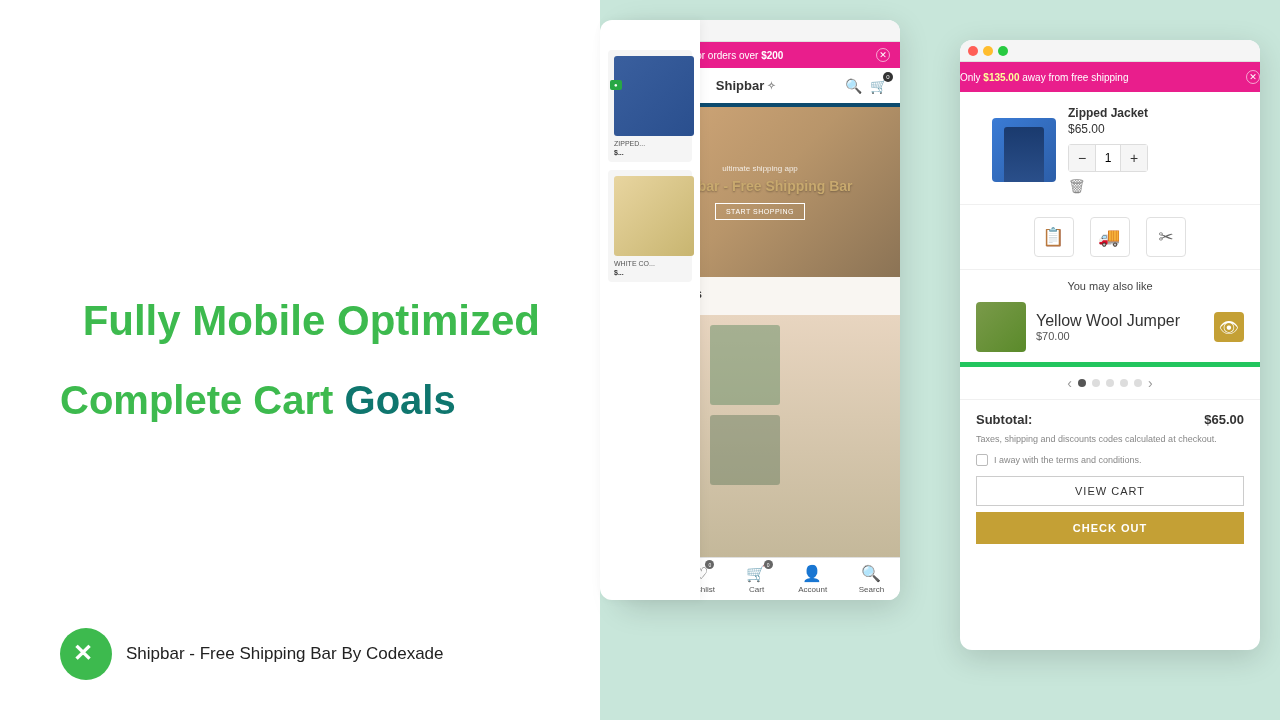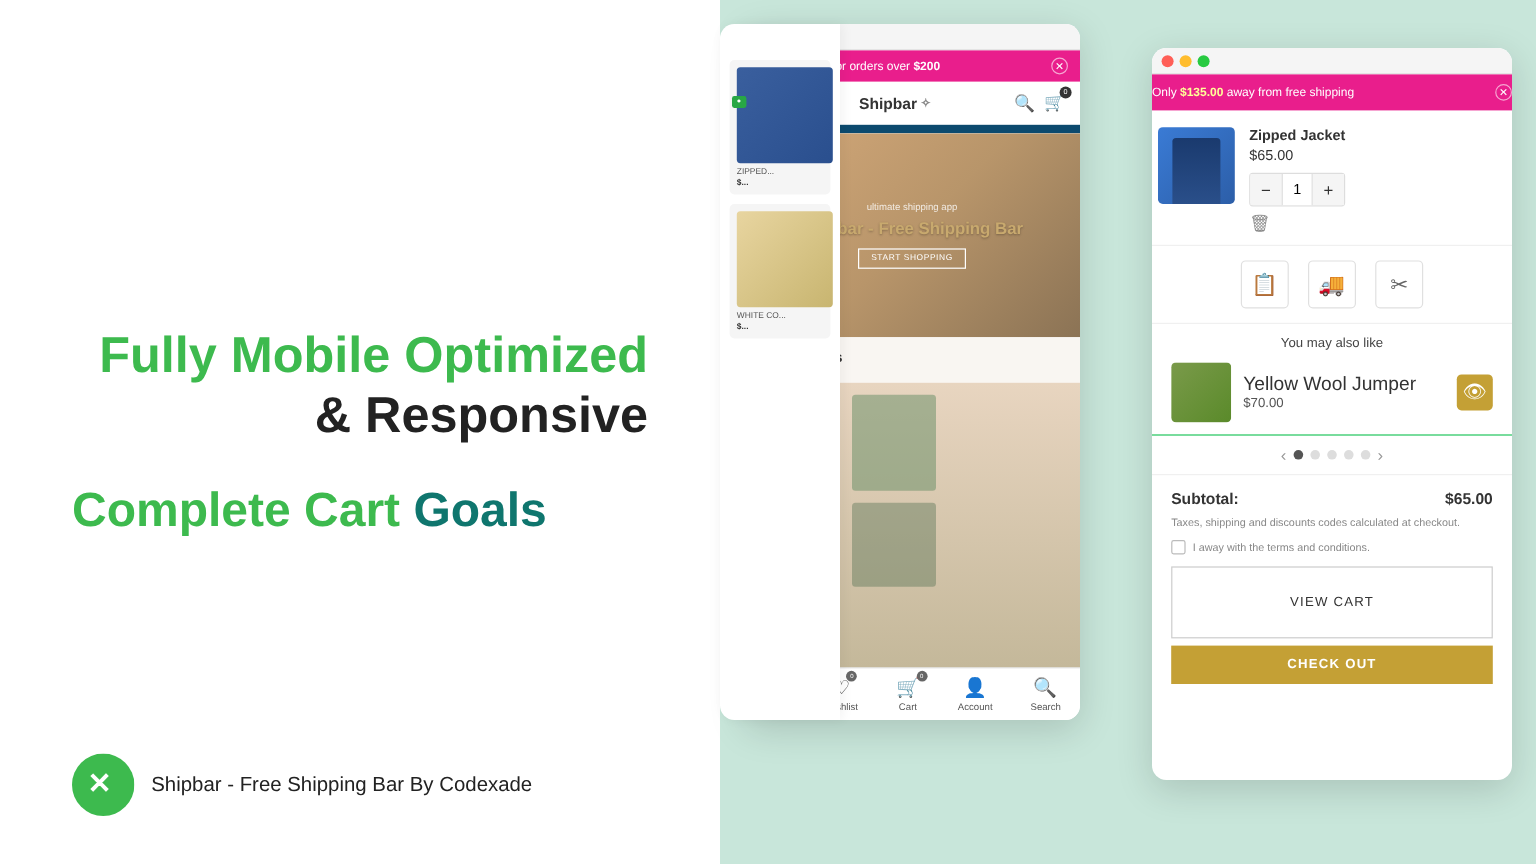--- a/index.html
+++ b/index.html
@@ -136,21 +136,21 @@
       border: 1px solid rgba(255,255,255,0.6);
       display: flex; align-items: center; justify-content: center;
       font-size: 9px; cursor: pointer;
     }
 
     .nav-bar {
       display: flex;
       align-items: center;
       justify-content: space-between;
       padding: 8px 12px;
-      border-bottom: 7px solid #0c4a6e;
+      border-bottom: 4px solid #0c4a6e;
       flex-shrink: 0;
     }
     .nav-logo {
       font-size: 13px;
       font-weight: 600;
       color: #333;
       display: flex; align-items: center; gap: 3px;
     }
     .nav-icons { display: flex; gap: 8px; align-items: center; }
     .nav-icon { font-size: 14px; color: #555; }
@@ -307,22 +307,22 @@
 
     .cart-content {
       flex: 1;
       overflow: hidden;
       display: flex;
       flex-direction: column;
     }
 
     .cart-item-row {
       display: flex;
-      align-items: flex-start;
-      padding: 14px 5px 10px;
+      align-items: center;
+      padding: 14px 32px 10px;
       border-bottom: 1px solid #f0f0f0;
       gap: 12px;
     }
     .cart-item-img {
       width: 64px;
       height: 64px;
       border-radius: 4px;
       background: linear-gradient(135deg, #3a7bd5, #2c5ea8);
       flex-shrink: 0;
       overflow: hidden;
@@ -397,21 +397,21 @@
       border-radius: 4px;
       background: #fff;
       cursor: pointer;
       display: flex; align-items: center; justify-content: center;
       font-size: 18px;
       color: #666;
     }
 
     .recommendations {
       padding: 10px 16px;
-      border-bottom: 1px solid #22c55e;
+      border-bottom: 5px solid #22c55e;
     }
     .rec-title {
       font-size: 11px;
       color: #444;
       text-align: center;
       margin-bottom: 10px;
     }
     .rec-item {
       display: flex;
       align-items: center;
@@ -476,21 +476,21 @@
     .terms-checkbox {
       width: 12px; height: 12px;
       border: 1px solid #bbb;
       border-radius: 2px;
       flex-shrink: 0;
     }
     .terms-text { font-size: 9px; color: #888; }
 
     .view-cart-btn {
       width: 100%;
-      padding: 23px;
+      padding: 8px;
       background: #fff;
       border: 1px solid #ccc;
       color: #333;
       font-size: 11px;
       font-weight: 500;
       letter-spacing: 1px;
       cursor: pointer;
       margin-bottom: 6px;
       text-transform: uppercase;
     }
@@ -579,21 +579,20 @@
       flex-shrink: 0;
     }
   </style>
 </head>
 <body>
 
 <div class="left-panel">
   <div class="heading-block">
     <h1>
       <span class="green">Fully Mobile Optimized</span><br>
-      <span class="black">&amp; Responsive</span>
     </h1>
   </div>
 
 
   <div class="heading-3">
     <span class="green">Complete Cart</span>
     <span class="black">Goals</span>
   </div>
 
   <div class="bottom-logo">

